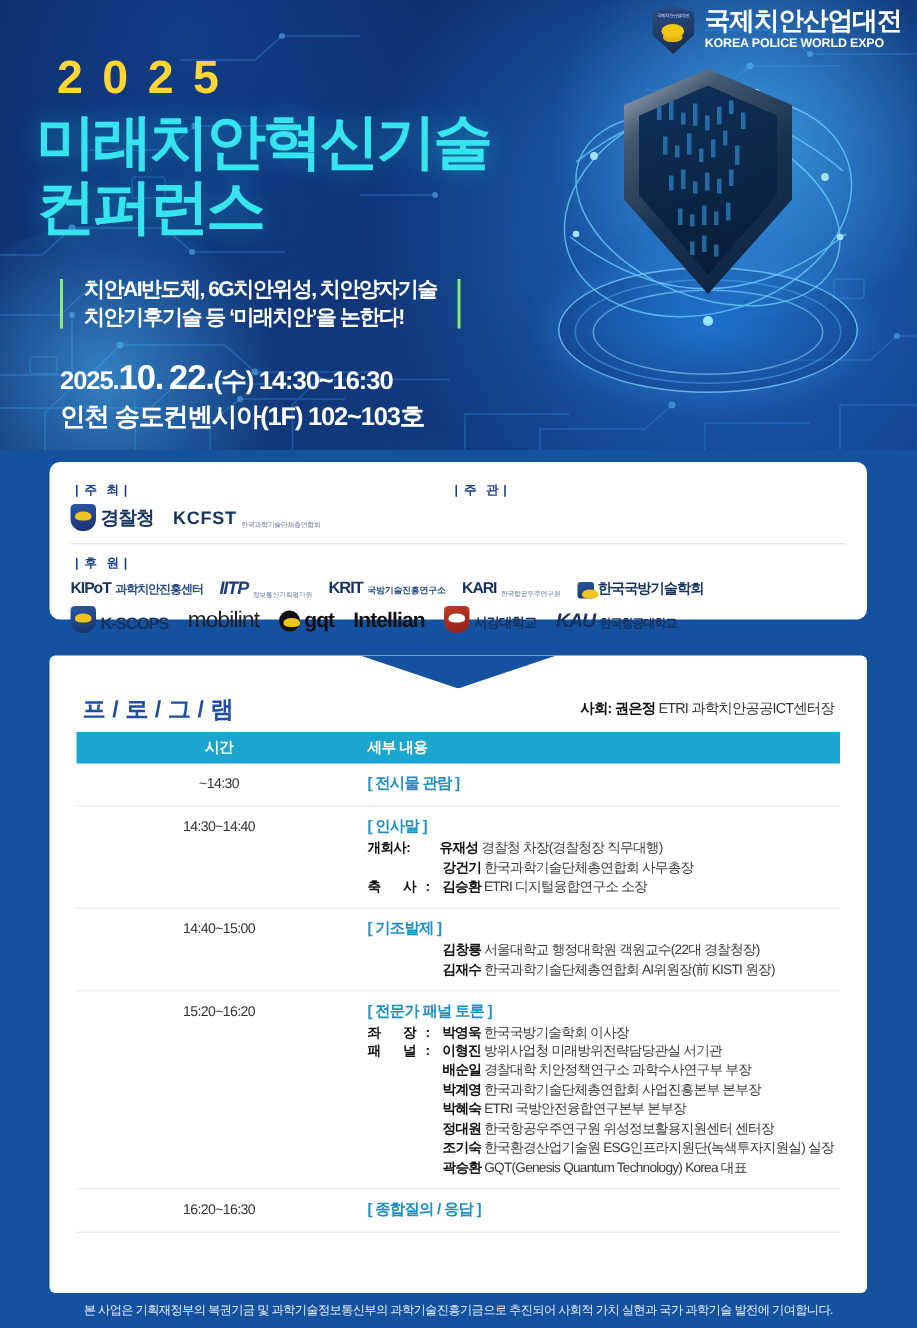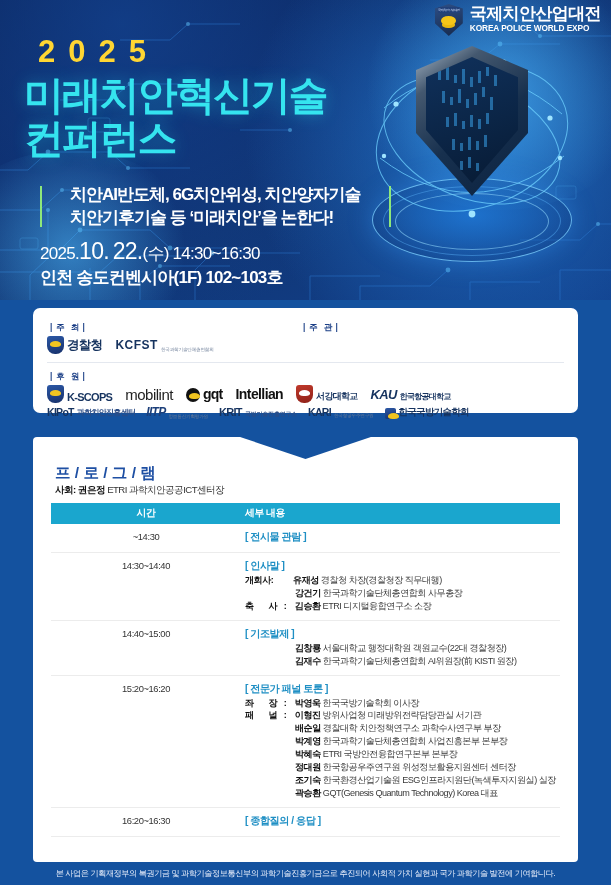--- a/index.html
+++ b/index.html
@@ -61,28 +61,28 @@
                     background:#22417a; font-size:3px; color:#cfe0ff; text-align:center;
                     line-height:6px; letter-spacing:-.3px; overflow:hidden; }
   .expo-txt-ko { color:#fff; font-size:17px; font-weight:700; letter-spacing:-.6px; line-height:1; }
   .expo-txt-en { color:#fff; font-size:8.3px; font-weight:700; letter-spacing:-.1px; line-height:1.5; }
 
   .year { position:absolute; left:38px; top:36px; color:#ffd633; font-size:31px;
           font-weight:700; letter-spacing:13px; line-height:1; }
   .title { position:absolute; left:24px; top:74px; color:#35e4ef; font-size:40px;
            font-weight:700; letter-spacing:-2.2px; line-height:1.07;
            text-shadow:0 0 16px rgba(30,200,230,.45); }
-  .subtitle { position:absolute; left:40px; top:183px; color:#ffffff; font-size:17px;
+  .subtitle { position:absolute; left:40px; top:183px; color:#ffffff; font-size:14px;
               font-weight:700; letter-spacing:-1px; line-height:1.38;
-              padding:0 30px; }
+              padding:0 16px; }
   .subtitle::before, .subtitle::after { content:""; position:absolute; top:3px; bottom:3px;
               width:2px; background:#8ee87a; }
   .subtitle::before { left:0; }
   .subtitle::after { right:0; }
-  .dateline { position:absolute; left:40px; top:238px; color:#fff; font-weight:400;
+  .dateline { position:absolute; left:40px; top:238px; color:#fff; font-weight:700;
               letter-spacing:-.7px; white-space:nowrap; }
   .dateline .sm { font-size:17px; }
   .dateline .big { font-size:23px; }
   .venue { position:absolute; left:40px; top:266px; color:#fff; font-size:17px;
            font-weight:700; letter-spacing:-.8px; white-space:nowrap; }
 
   
   .sponsor-card { position:absolute; left:33px; top:308px; width:545px; height:105px;
                   background:#fff; border-radius:7px; padding:8px 14px 6px; }
   .sp-label { display:inline-block; color:#1b3f86; font-size:8.4px; font-weight:700;
@@ -105,22 +105,22 @@
                 border-radius:50% 50% 40% 40%; background:#f0c420; }
   .emb.red { background:linear-gradient(165deg,#c0392b,#8e2119); }
   .emb.red::after { background:#fff; }
 
   
   .prog-card { position:absolute; left:33px; top:437px; width:545px; height:425px;
                background:#fff; border-radius:4px; }
   .notch { position:absolute; left:0; top:0; width:545px; height:22px;
            background:#14529f;
            clip-path:polygon(38% 0,62% 0,50% 100%); }
-  .prog-head { display:flex; align-items:flex-start; justify-content:space-between;
-               padding:26px 22px 4px;flex-direction:column; }
+  .prog-head { display:flex; align-items:center; justify-content:space-between;
+               padding:26px 22px 4px; }
   .prog-title { color:#1e4fa3; font-size:15.5px; font-weight:700; letter-spacing:0px; }
   .moderator { color:#333; font-size:9.6px; letter-spacing:-.55px; padding-bottom:2px; }
   .moderator b { color:#111; font-weight:700; }
 
   .tbl-head { display:flex; background:#1aa6ce; color:#fff; font-size:9.8px;
               font-weight:700; letter-spacing:-.4px; margin:0 18px; }
   .th-time { width:190px; text-align:center; padding:4px 0; }
   .th-desc { flex:1; padding:4px 0 4px 4px; }
 
   .rows { margin:0 18px; }
@@ -306,20 +306,42 @@
       </div>
       <div class="sp-col-org">
         <div class="sp-label">주 관</div>
       </div>
     </div>
 
     <div class="sp-div"></div>
 
     <div>
       <div class="sp-label">후 원</div>
+      <div class="sp-row" style="gap:11px">
+        <div class="logo">
+          <span class="lg-name" style="font-size:10.5px">KIPoT</span>
+          <span class="lg-name" style="font-size:8px;color:#2b4c85">과학치안진흥센터</span>
+        </div>
+        <div class="logo">
+          <span class="lg-name" style="font-size:12px;font-style:italic;color:#1c3f7a">IITP</span>
+          <span class="lg-sub">정보통신기획평가원</span>
+        </div>
+        <div class="logo">
+          <span class="lg-name" style="font-size:11px">KRIT</span>
+          <span class="lg-sub" style="font-size:6px;color:#2b4c85;font-weight:700;max-width:80px">국방기술진흥연구소</span>
+        </div>
+        <div class="logo">
+          <span class="lg-name" style="font-size:10.5px">KARI</span>
+          <span class="lg-sub">한국항공우주연구원</span>
+        </div>
+        <div class="logo">
+          <span class="emb" style="width:11px;height:11px;border-radius:2px"></span>
+          <span class="lg-name" style="font-size:9.5px">한국국방기술학회</span>
+        </div>
+      </div>
       <div class="sp-row" style="gap:13px;margin-bottom:0">
         <div class="logo">
           <span class="emb"></span>
           <span class="lg-name" style="font-size:11px">K-SCOPS</span>
         </div>
         <div class="logo">
           <span class="lg-name" style="font-size:15px;color:#222;font-weight:400;letter-spacing:-.5px">mobilint</span>
         </div>
         <div class="logo">
           <span class="emb" style="width:14px;height:14px;border-radius:50%;background:#111"></span>
@@ -328,42 +350,20 @@
         <div class="logo">
           <span class="lg-name" style="font-size:14px;color:#111;letter-spacing:-.6px">Intellian</span>
         </div>
         <div class="logo">
           <span class="emb red"></span>
           <span class="lg-name" style="font-size:9px">서강대학교</span>
         </div>
         <div class="logo">
           <span class="lg-name" style="font-size:13px;font-style:italic">KAU</span>
           <span class="lg-name" style="font-size:8px">한국항공대학교</span>
-        </div>
-      </div>
-      <div class="sp-row" style="gap:11px">
-        <div class="logo">
-          <span class="lg-name" style="font-size:10.5px">KIPoT</span>
-          <span class="lg-name" style="font-size:8px;color:#2b4c85">과학치안진흥센터</span>
-        </div>
-        <div class="logo">
-          <span class="lg-name" style="font-size:12px;font-style:italic;color:#1c3f7a">IITP</span>
-          <span class="lg-sub">정보통신기획평가원</span>
-        </div>
-        <div class="logo">
-          <span class="lg-name" style="font-size:11px">KRIT</span>
-          <span class="lg-sub" style="font-size:6px;color:#2b4c85;font-weight:700;max-width:80px">국방기술진흥연구소</span>
-        </div>
-        <div class="logo">
-          <span class="lg-name" style="font-size:10.5px">KARI</span>
-          <span class="lg-sub">한국항공우주연구원</span>
-        </div>
-        <div class="logo">
-          <span class="emb" style="width:11px;height:11px;border-radius:2px"></span>
-          <span class="lg-name" style="font-size:9.5px">한국국방기술학회</span>
         </div>
       </div>
     </div>
   </div>
 
   <div class="prog-card">
     <div class="notch"></div>
 
     <div class="prog-head">
       <div class="prog-title">프 / 로 / 그 / 램</div>

